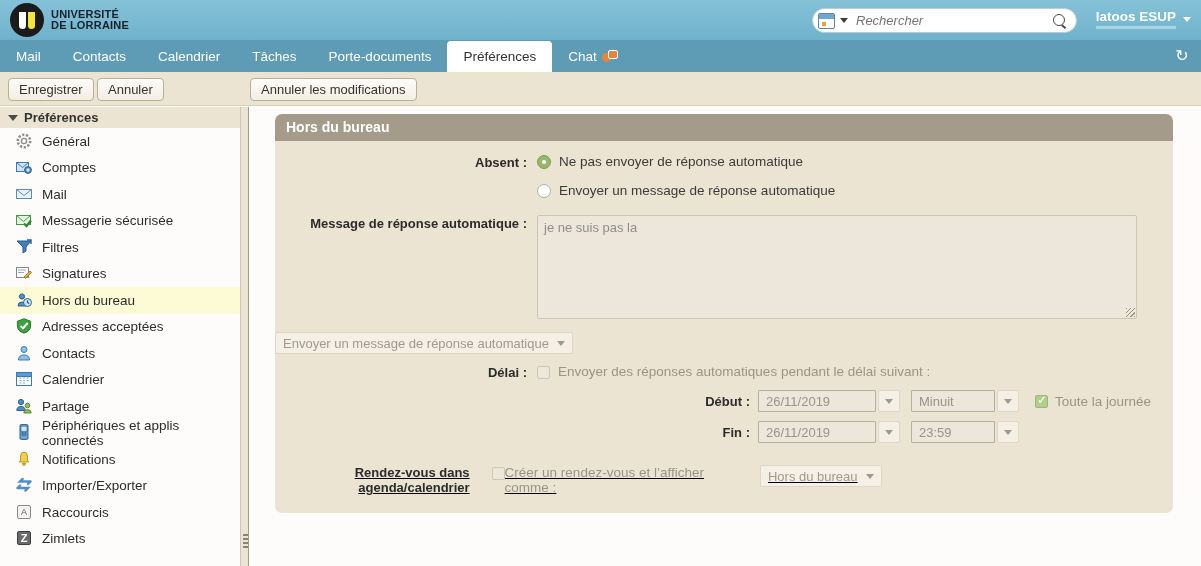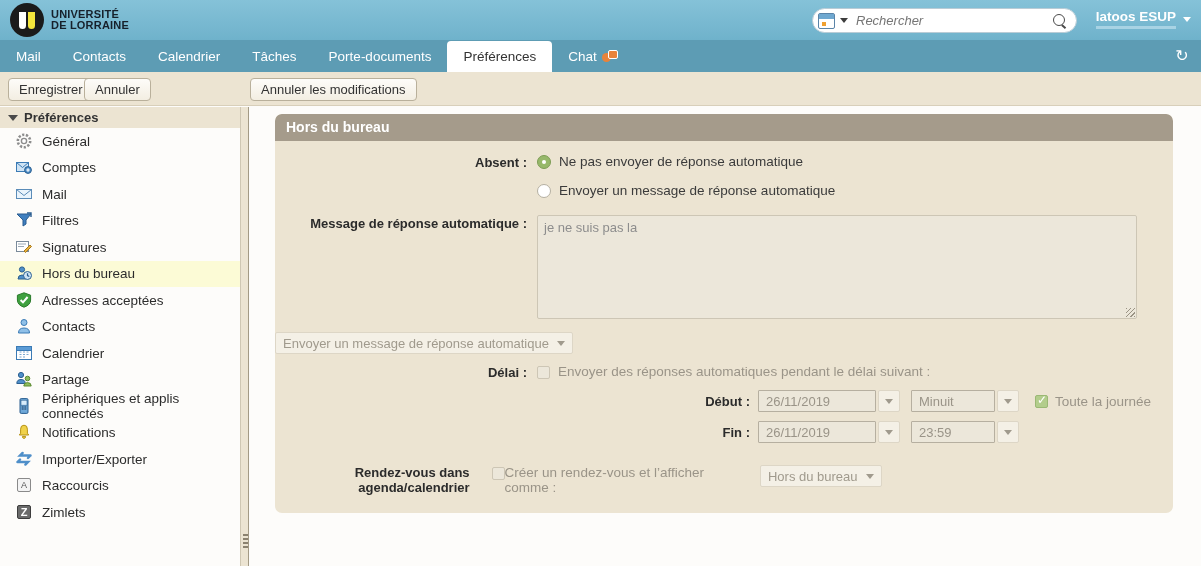--- a/index.html
+++ b/index.html
@@ -111,21 +111,21 @@
     position: absolute; left: 0; top: 72px; width: 1201px; height: 34px;
     background: #ece4d2; border-bottom: 1px solid #d8cfba;
   }
   .btn {
     position: absolute; top: 6px; height: 23px; padding: 0 10px;
     background: linear-gradient(180deg, #fdfcf9 0%, #f3eee2 100%);
     border: 1px solid #b9b09b; border-radius: 4px;
     font-size: 13px; color: #333333; line-height: 21px; cursor: default;
   }
   #btn-save { left: 8px; }
-  #btn-cancel { left: 84px; }
+  #btn-cancel { left: 97px; }
   #btn-revert { left: 250px; }
 
   
   .sidebar {
     position: absolute; left: 0; top: 107px; width: 240px; height: 459px;
     background: #fdfcfa; border-right: 0;
   }
   .sidebar-header {
     display: flex; align-items: center; gap: 6px; height: 21px;
     padding: 0 8px; background: #ece4d2;
@@ -310,20 +310,28 @@
             <path d="M10.3 11h3.4M12 9.3v3.4" stroke="#fff" stroke-width="1.2"></path>
           </svg></span>
         <span>Comptes</span>
       </div>
       <div class="side-item">
         <span class="side-icon"><svg viewBox="0 0 16 16" width="16" height="16">
             <rect x="0.5" y="3.5" width="15" height="9" fill="#eaf4fc" stroke="#5b8cb8"></rect>
             <path d="M0.5 3.5 L8 9.5 L15.5 3.5" fill="none" stroke="#5b8cb8"></path>
           </svg></span>
         <span>Mail</span>
+      </div>
+      <div class="side-item">
+        <span class="side-icon"><svg viewBox="0 0 16 16" width="16" height="16">
+            <rect x="0.5" y="3.5" width="14" height="9" fill="#e6f7e6" stroke="#3f9b3f"></rect>
+            <path d="M0.5 3.5 L7.5 9.5 L14.5 3.5" fill="none" stroke="#3f9b3f"></path>
+            <path d="M8 11.5 L10.5 14 L15 8.5" fill="none" stroke="#2a8a2a" stroke-width="2.2"></path>
+          </svg></span>
+        <span>Messagerie sécurisée</span>
       </div>
       <div class="side-item">
         <span class="side-icon"><svg viewBox="0 0 16 16" width="16" height="16">
             <path d="M1 2 L7 8 L7 14 L10 12 L10 8 L15 2 Z" fill="#3f7fbf" stroke="#2a5d90"></path>
             <path d="M11 1 L15 1 L15 5" fill="none" stroke="#2a5d90" stroke-width="1.4"></path>
           </svg></span>
         <span>Filtres</span>
       </div>
       <div class="side-item">
         <span class="side-icon"><svg viewBox="0 0 16 16" width="16" height="16">
@@ -484,21 +492,21 @@
               <span class="caret"></span>
             </span>
             <span class="field" style="width:84px;margin-left:11px;">23:59</span>
             <span class="drop-btn" style="margin-left:2px;">
               <span class="caret"></span>
             </span>
           </div>
         </div>
       </div>
 
-      <div class="row" style="margin-top:22px;align-items:flex-start;">
+      <div class="row" style="margin-top:22px;align-items:flex-start;text-decoration:underline;">
         <div class="row-label" style="line-height:15px;padding-right:10px;">
           <div>Rendez-vous dans</div>
           <div>agenda/calendrier</div>
         </div>
         <div style="display:flex;align-items:flex-start;gap:0;width:100%;">
           <span class="checkbox" style="margin-left:12px;"></span>
           <span class="muted" style="line-height:15px;">
             <span>Créer un rendez-vous et l’afficher</span><br>
             <span>comme :</span>
           </span>

